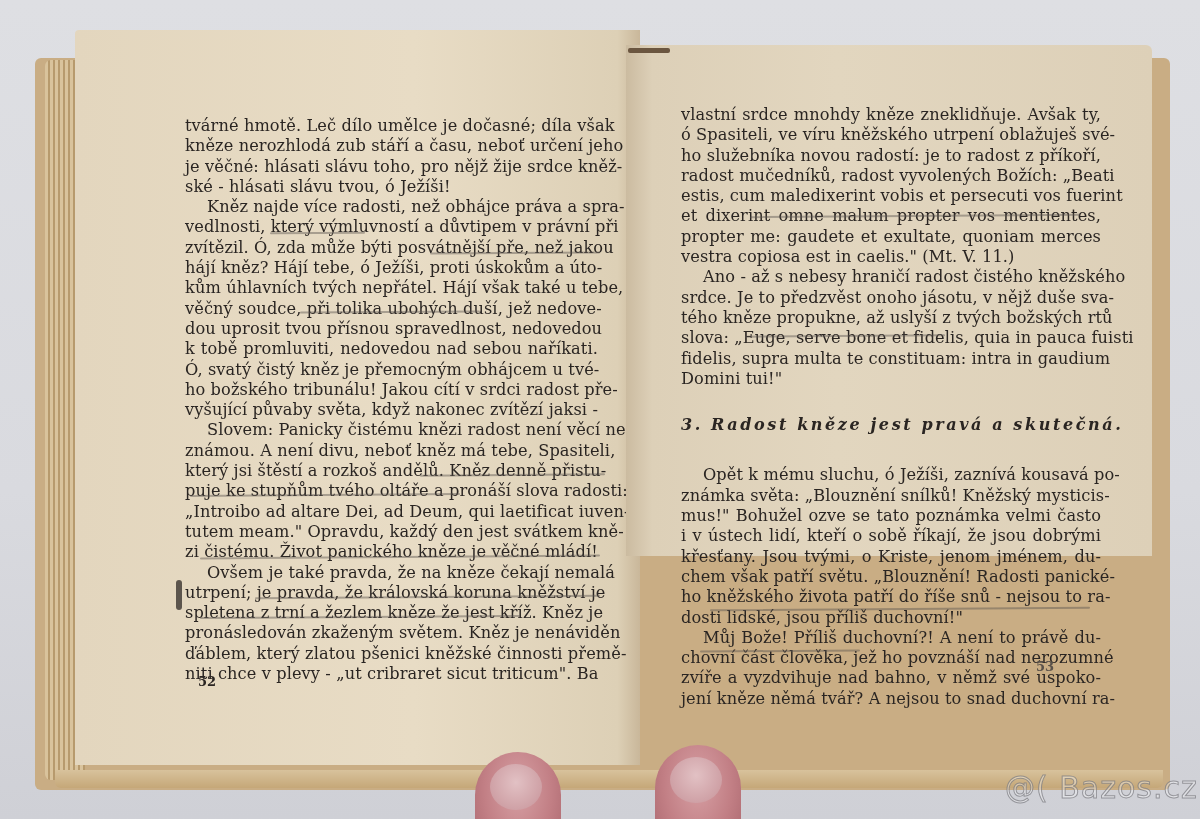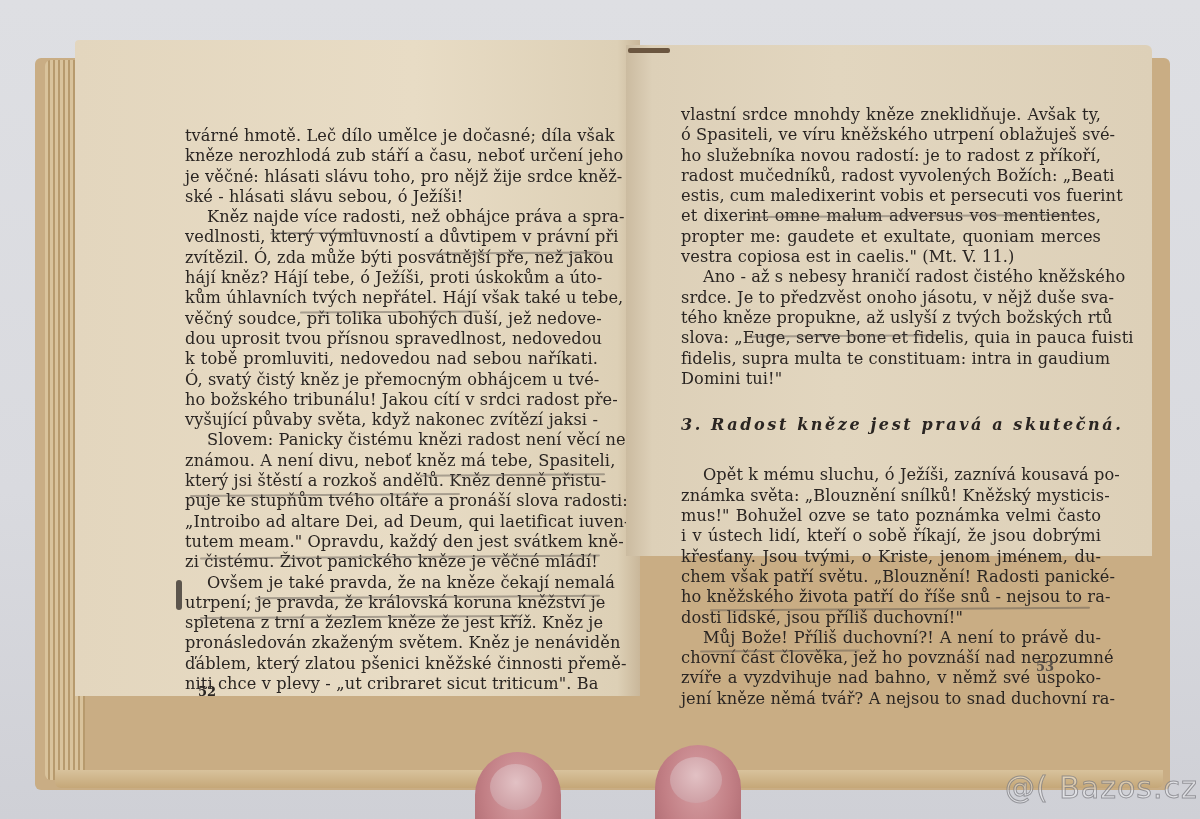--- a/index.html
+++ b/index.html
@@ -16,21 +16,21 @@
       position:absolute; left:45px; top:60px; width:40px; height:720px;
       background: repeating-linear-gradient(90deg,#d9c39c 0 3px,#b79a6d 3px 5px);
       border-radius:6px 0 0 6px;
     }
     .stack-bottom {
       position:absolute; left:55px; top:770px; width:1108px; height:18px;
       background: linear-gradient(180deg,#d8c29c,#c5a778);
       border-radius:0 0 6px 6px;
     }
     .page {
-      position:absolute; top:40px; height:656px;
+      position:absolute; top:30px; height:735px;
       background:#e6dac3;
     }
     .page.left {
       left:75px; width:565px;
       background: linear-gradient(90deg,#e3d6be 0%,#e8dcc5 60%,#ddd0b6 96%,#c9b79a 100%);
       border-radius:4px 0 0 0;
     }
     .page.right {
       left:626px; width:526px; top:45px; height:511px;
       background: linear-gradient(90deg,#cbbba0 0%,#ddd0b8 5%,#e2d6bf 40%,#ddd0b8 100%);
@@ -78,21 +78,21 @@
 <div class="book-back"></div>
 <div class="stack-left"></div>
 <div class="stack-bottom"></div>
 
 <div class="page left">
   <div class="text" id="left-text">
       <p>
         <span class="line">tvárné hmotě. Leč dílo umělce je dočasné; díla však</span>
         <span class="line">kněze nerozhlodá zub stáří a času, neboť určení jeho</span>
         <span class="line">je věčné: hlásati slávu toho, pro nějž žije srdce kněž-</span>
-        <span class="line last">ské - hlásati slávu sebou, ó Ježíši!</span>
+        <span class="line last">ské - hlásati slávu tvou, ó Ježíši!</span>
       </p>
       <p>
         <span class="line" style="padding-left: 22px;">Kněz najde více radosti, než obhájce práva a spra-</span>
         <span class="line">vedlnosti, který výmluvností a důvtipem v právní při</span>
         <span class="line">zvítězil. Ó, zda může býti posvátnější pře, než jakou</span>
         <span class="line">hájí kněz? Hájí tebe, ó Ježíši, proti úskokům a úto-</span>
         <span class="line">kům úhlavních tvých nepřátel. Hájí však také u tebe,</span>
         <span class="line">věčný soudce, při tolika ubohých duší, jež nedove-</span>
         <span class="line">dou uprosit tvou přísnou spravedlnost, nedovedou</span>
         <span class="line">k tobě promluviti, nedovedou nad sebou naříkati.</span>
@@ -123,21 +123,21 @@
 
 <div class="page right">
   <div class="text">
     <div id="right-before">
         <p>
           <span class="line">vlastní srdce mnohdy kněze zneklidňuje. Avšak ty,</span>
           <span class="line">ó Spasiteli, ve víru kněžského utrpení oblažuješ své-</span>
           <span class="line">ho služebníka novou radostí: je to radost z příkoří,</span>
           <span class="line">radost mučedníků, radost vyvolených Božích: „Beati</span>
           <span class="line">estis, cum maledixerint vobis et persecuti vos fuerint</span>
-          <span class="line">et dixerint omne malum adversus vos mentientes,</span>
+          <span class="line">et dixerint omne malum propter vos mentientes,</span>
           <span class="line">propter me: gaudete et exultate, quoniam merces</span>
           <span class="line last">vestra copiosa est in caelis." (Mt. V. 11.)</span>
         </p>
         <p>
           <span class="line" style="padding-left: 22px;">Ano - až s nebesy hraničí radost čistého kněžského</span>
           <span class="line">srdce. Je to předzvěst onoho jásotu, v nějž duše sva-</span>
           <span class="line">tého kněze propukne, až uslyší z tvých božských rtů</span>
           <span class="line">slova: „Euge, serve bone et fidelis, quia in pauca fuisti</span>
           <span class="line">fidelis, supra multa te constituam: intra in gaudium</span>
           <span class="line last">Domini tui!"</span>

